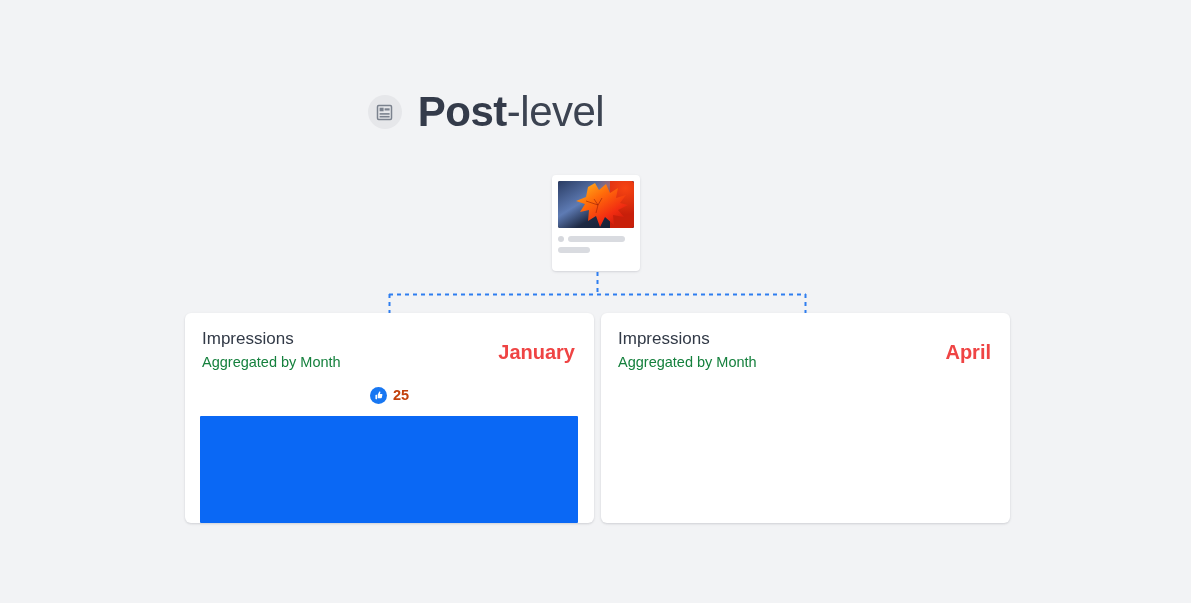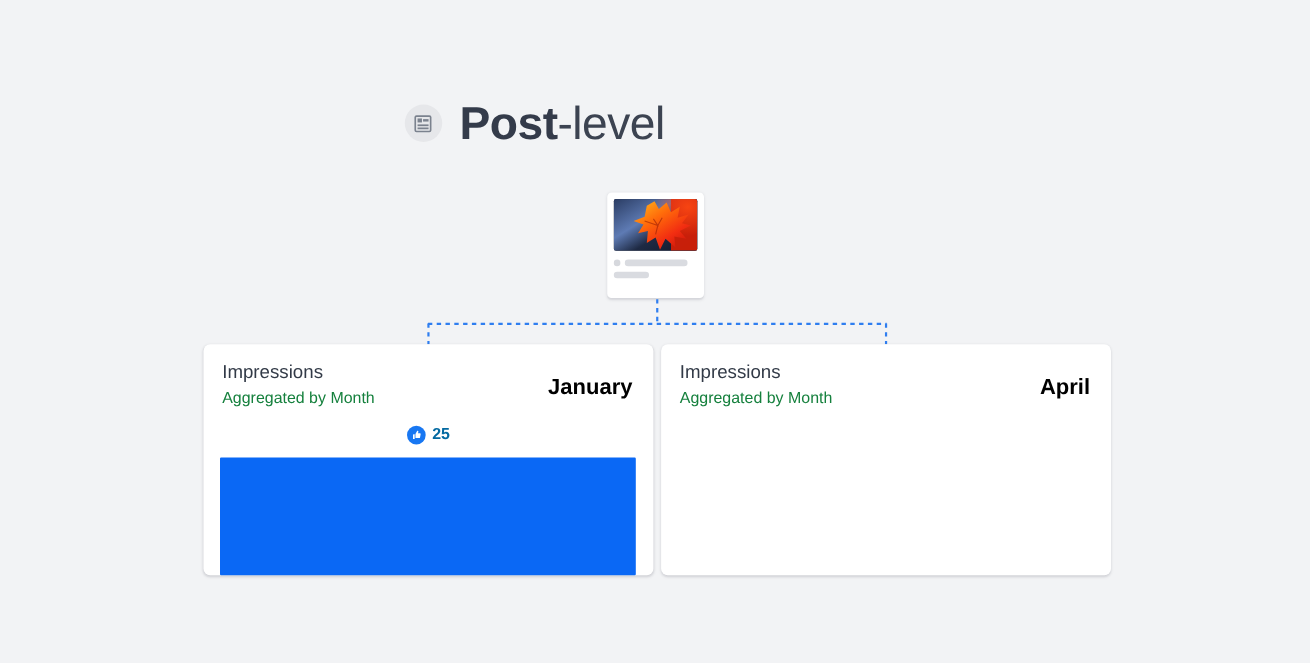--- a/index.html
+++ b/index.html
@@ -127,21 +127,21 @@
   }
   .card-metric-sub {
     font-size: 14.5px;
     line-height: 20px;
     color: #15803d;
     margin-top: 3px;
   }
   .card-period {
     font-size: 20px;
     font-weight: bold;
-    color: #000000;
+    color: #ef4444;
     line-height: 26px;
     margin-top: 11px;
     white-space: nowrap;
   }
 
   
   .reaction-row {
     position: absolute;
     top: 387px;
     left: 185px;
@@ -155,21 +155,21 @@
     width: 17px; height: 17px;
     border-radius: 50%;
     background: #1877f2;
     display: flex; align-items: center; justify-content: center;
     flex: none;
   }
   .reaction-badge svg { display:block; }
   .reaction-value {
     font-size: 14.5px;
     font-weight: bold;
-    color: #0369a1;
+    color: #c2410c;
     line-height: 17px;
   }
 
   
   .bar {
     position: absolute;
     left: 200px;
     top: 416px;
     width: 378px;
     height: 107px;

